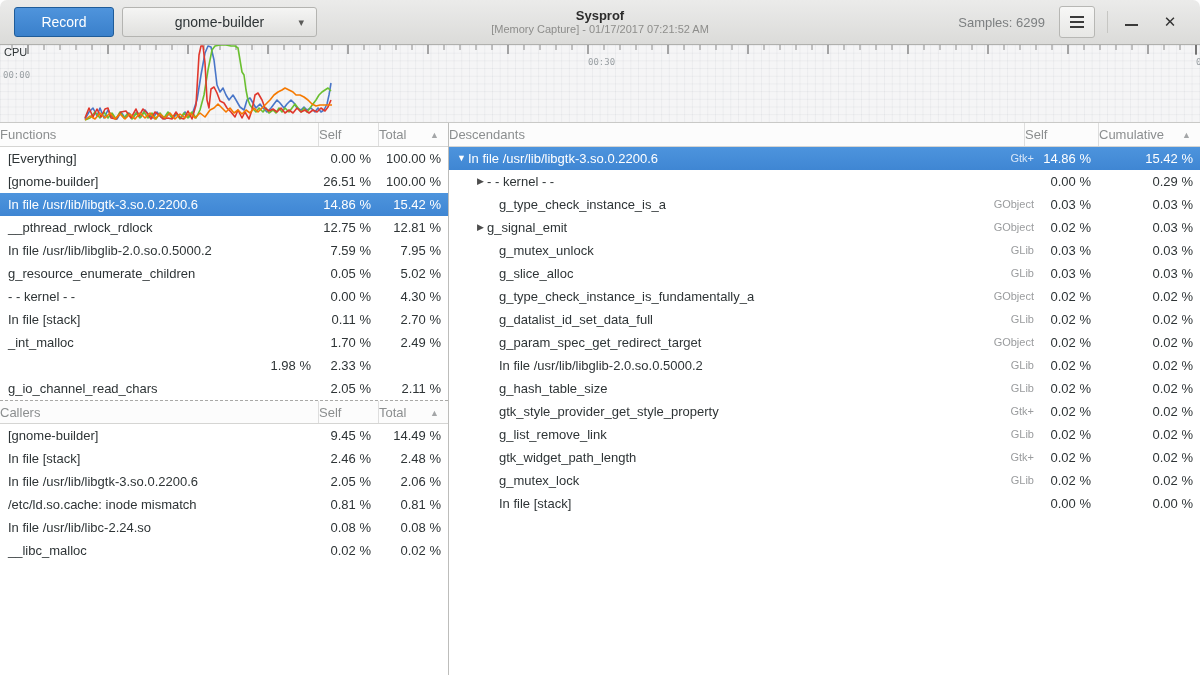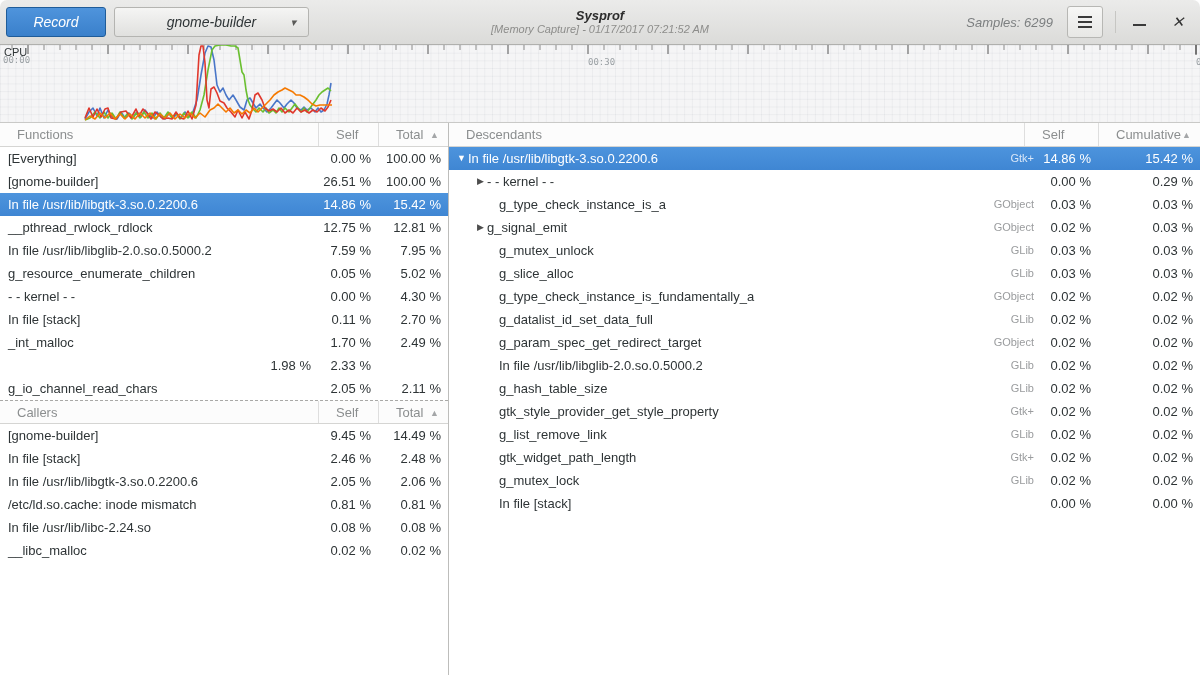--- a/index.html
+++ b/index.html
@@ -3,21 +3,21 @@
 <meta charset="utf-8">
 <style>
   * { box-sizing: border-box; }
   body { margin:0; background:#1a1a1a; font-family:"Liberation Sans", sans-serif; }
   .window { width:1200px; height:675px; background:#fff; position:relative; overflow:hidden; }
 
   
   .headerbar {
     height:45px; background:linear-gradient(#ebebea,#dbdbd9);
     border-bottom:1px solid #b0b0ad; border-radius:7px 7px 0 0;
-    display:flex; align-items:center; position:relative; padding:0 6px;font-style:italic;
+    display:flex; align-items:center; position:relative; padding:0 14px;
   }
   .btn-record {
     width:100px; height:30px; margin-left:0;
     background:linear-gradient(#4f94dc,#3a80cb); border:1px solid #1f5c99; border-radius:3px;
     color:#fff; font-size:14px; text-align:center; line-height:28px; cursor:pointer;
   }
   .btn-dropdown {
     width:195px; height:30px; margin-left:8px;
     background:linear-gradient(#f5f5f4,#e0e0de); border:1px solid #b4b4b1; border-radius:3px;
     font-size:14px; color:#2e3436; display:flex; align-items:center; justify-content:center;
@@ -47,31 +47,31 @@
     background-image:
       linear-gradient(to right, rgba(70,80,100,0.055) 1px, transparent 1px),
       linear-gradient(to bottom, rgba(70,80,100,0.055) 1px, transparent 1px);
     background-size:7.7px 7.7px;
     overflow:hidden;
     padding-left:44px;
   }
   .graph svg { position:absolute; left:0; top:0; }
   .cpu-label { position:absolute; left:4px; top:1px; font-size:11px; color:#2e3436; z-index:3; }
   .tlabel { position:absolute; font-size:9px; color:#9aa0a4; font-family:"DejaVu Sans Mono", monospace; z-index:3; }
-  .t0  { left:3px; top:10px; }
+  .t0  { left:3px; top:25px; }
   .t30 { left:588px; top:12px; }
   .t60 { left:1196px; top:12px; }
 
   
   .main { display:flex; height:552px; }
   .panel-left { width:449px; border-right:1px solid #bdbdbb; display:flex; flex-direction:column; }
   .panel-right { flex:1; display:flex; flex-direction:column; }
 
   .thead { display:grid; height:24px; background:#fcfcfc; border-bottom:1px solid #d5d5d3; flex:none; }
-  .thead .hcell { font-size:13px; color:#8b8e8f; line-height:23px; padding-left:17px; position:relative; white-space:nowrap; overflow:hidden; }
+  .thead .hcell { font-size:13px; color:#8b8e8f; line-height:23px; padding-left:0; position:relative; white-space:nowrap; overflow:hidden; }
   .thead .hcell.sep { border-left:1px solid #dedede; }
   .sortarrow { font-size:9px; color:#a4a6a8; position:absolute; right:9px; top:1px; }
 
   .grid-left  { grid-template-columns:1fr 60px 70px; }
   .grid-right { grid-template-columns:1fr 58px 102px;gap:16px; }
 
   .rows { flex:none; }
   .trow { display:grid; height:23px; font-size:13px; color:#2e3436; cursor:default; }
   .grid-l { grid-template-columns:1fr 60px 70px; }
   .grid-r { grid-template-columns:1fr 58px 102px; }

